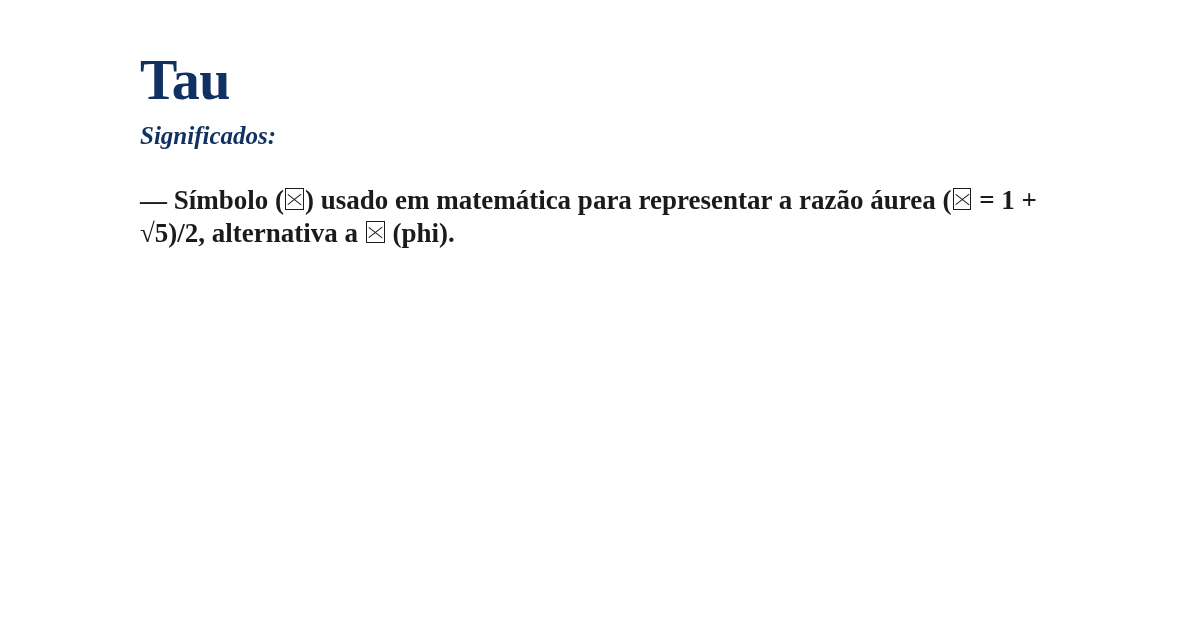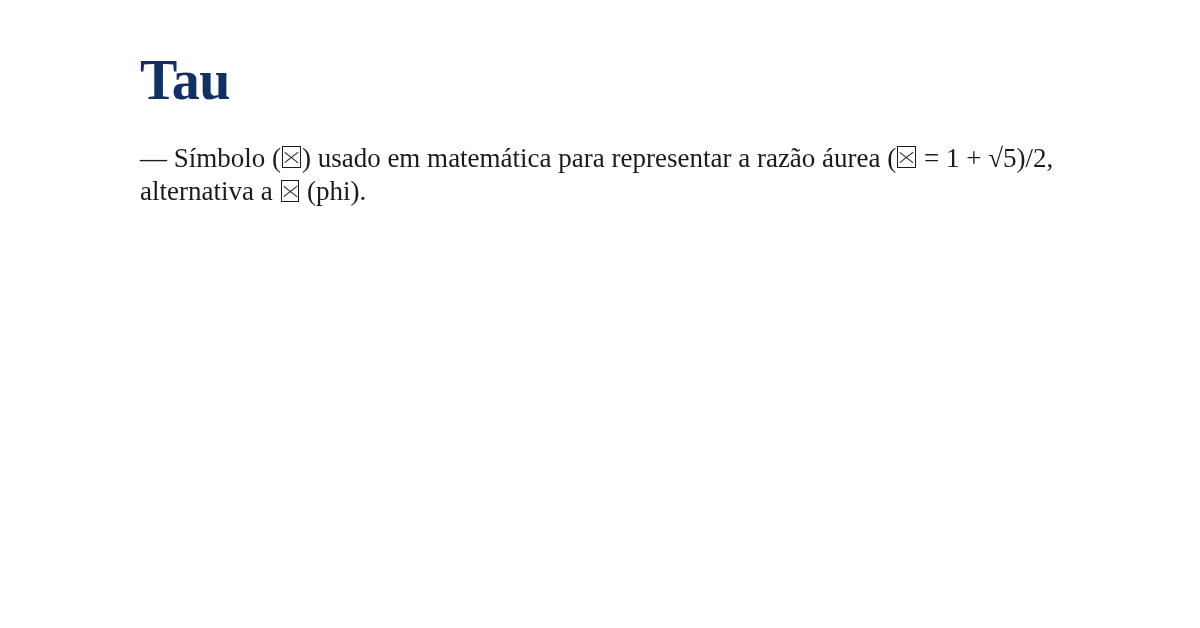--- a/index.html
+++ b/index.html
@@ -44,20 +44,21 @@
   .definition {
     font-family: "Liberation Serif", "DejaVu Serif", serif;
     font-size: 27px;
     color: #1b1b1b;
     line-height: 1.24;
     margin: 0 0 22px 0;
     max-width: 930px;
   }
   .definition:last-child {
     margin-bottom: 16px;
+    font-weight: bold;
   }
   .tofu {
     display: inline-block;
     width: 0.62em;
     height: 0.74em;
     border: 1px solid #1b1b1b;
     position: relative;
     vertical-align: -0.04em;
     margin: 0 0.04em;
     background: #ffffff;
@@ -93,19 +94,20 @@
     font-weight: normal;
   }
 </style>
 </head>
 <body>
 
 <div class="card">
 
   <h1 class="title">Tau</h1>
 
+  <div class="subtitle">Significados:</div>
 
   <div class="definitions">
       <p class="definition"><span>— </span><span>Símbolo (</span><span class="tofu"></span><span>) usado em matemática para representar a razão áurea (</span><span class="tofu"></span><span> = 1 + √5)/2, alternativa a </span><span class="tofu"></span><span> (phi).</span></p>
     </div>
 
 
 </div>
 
 </body></html>

